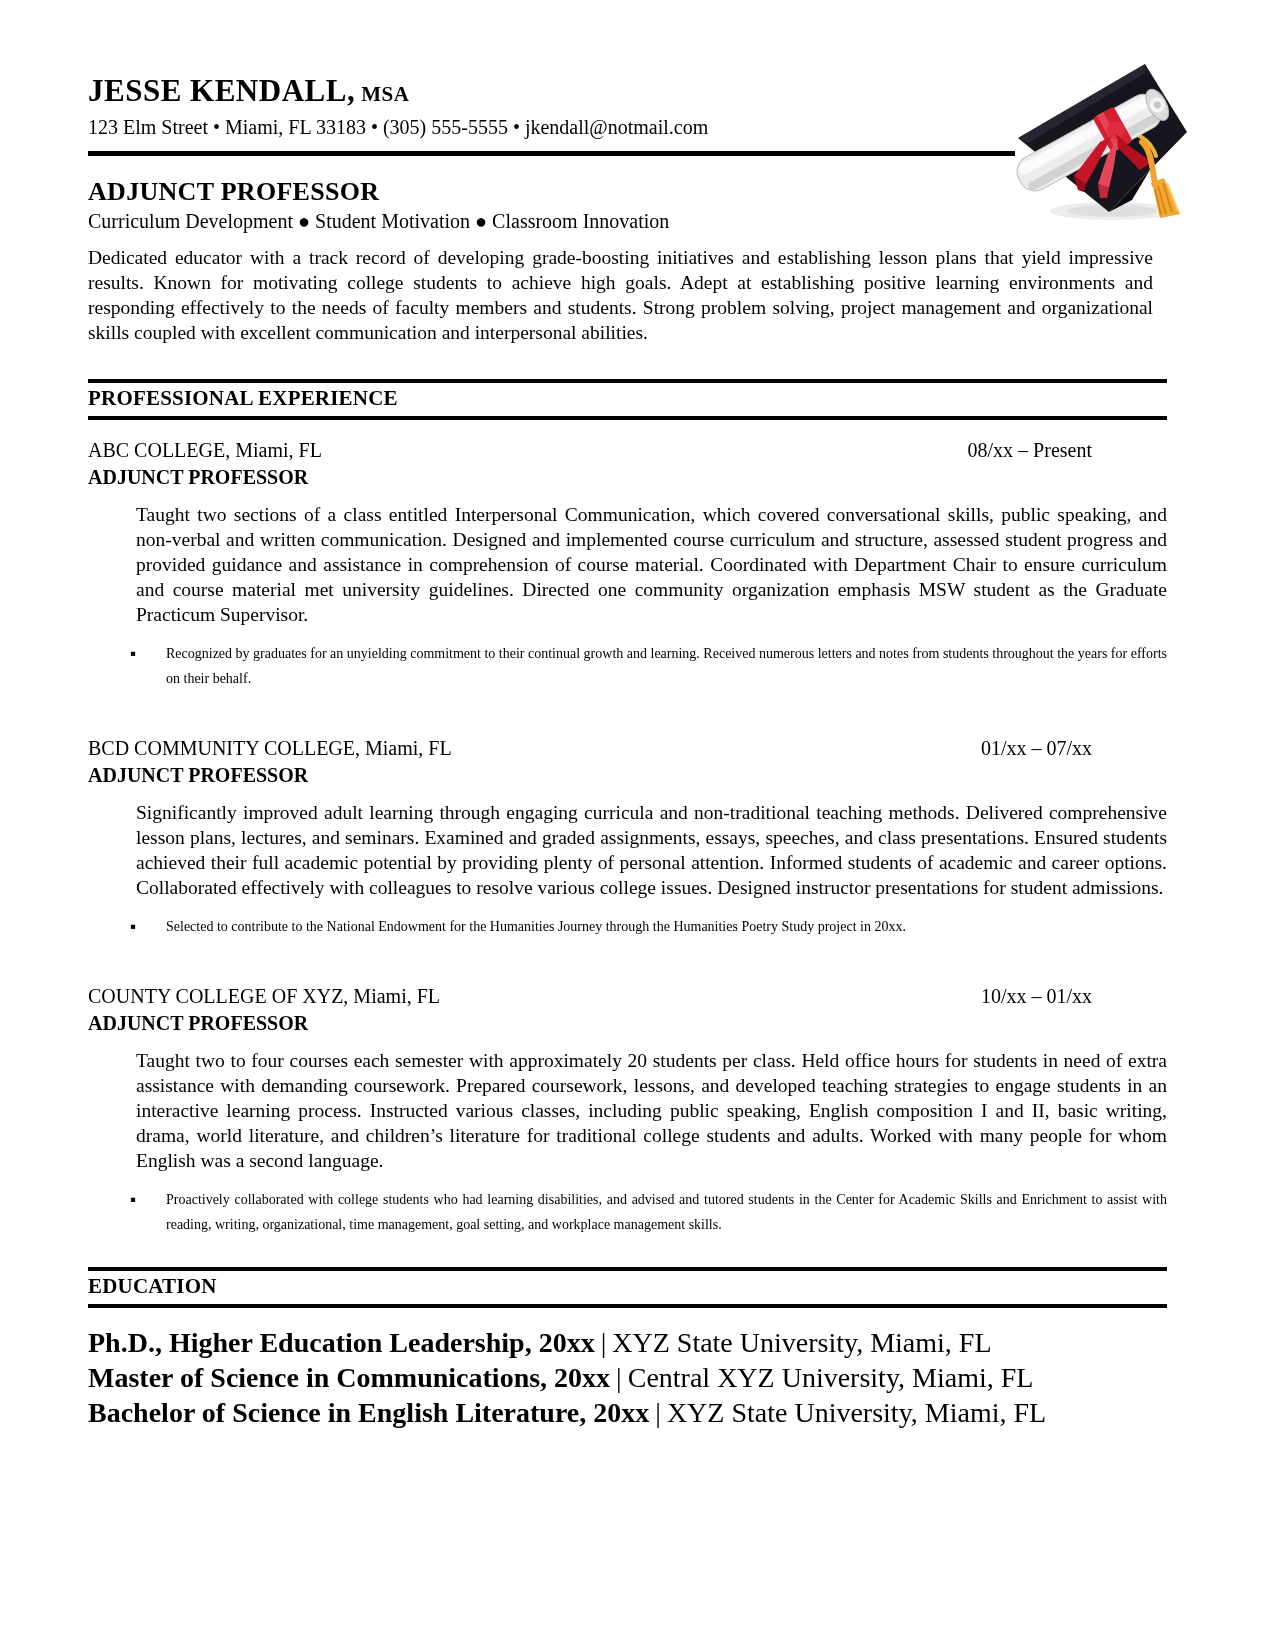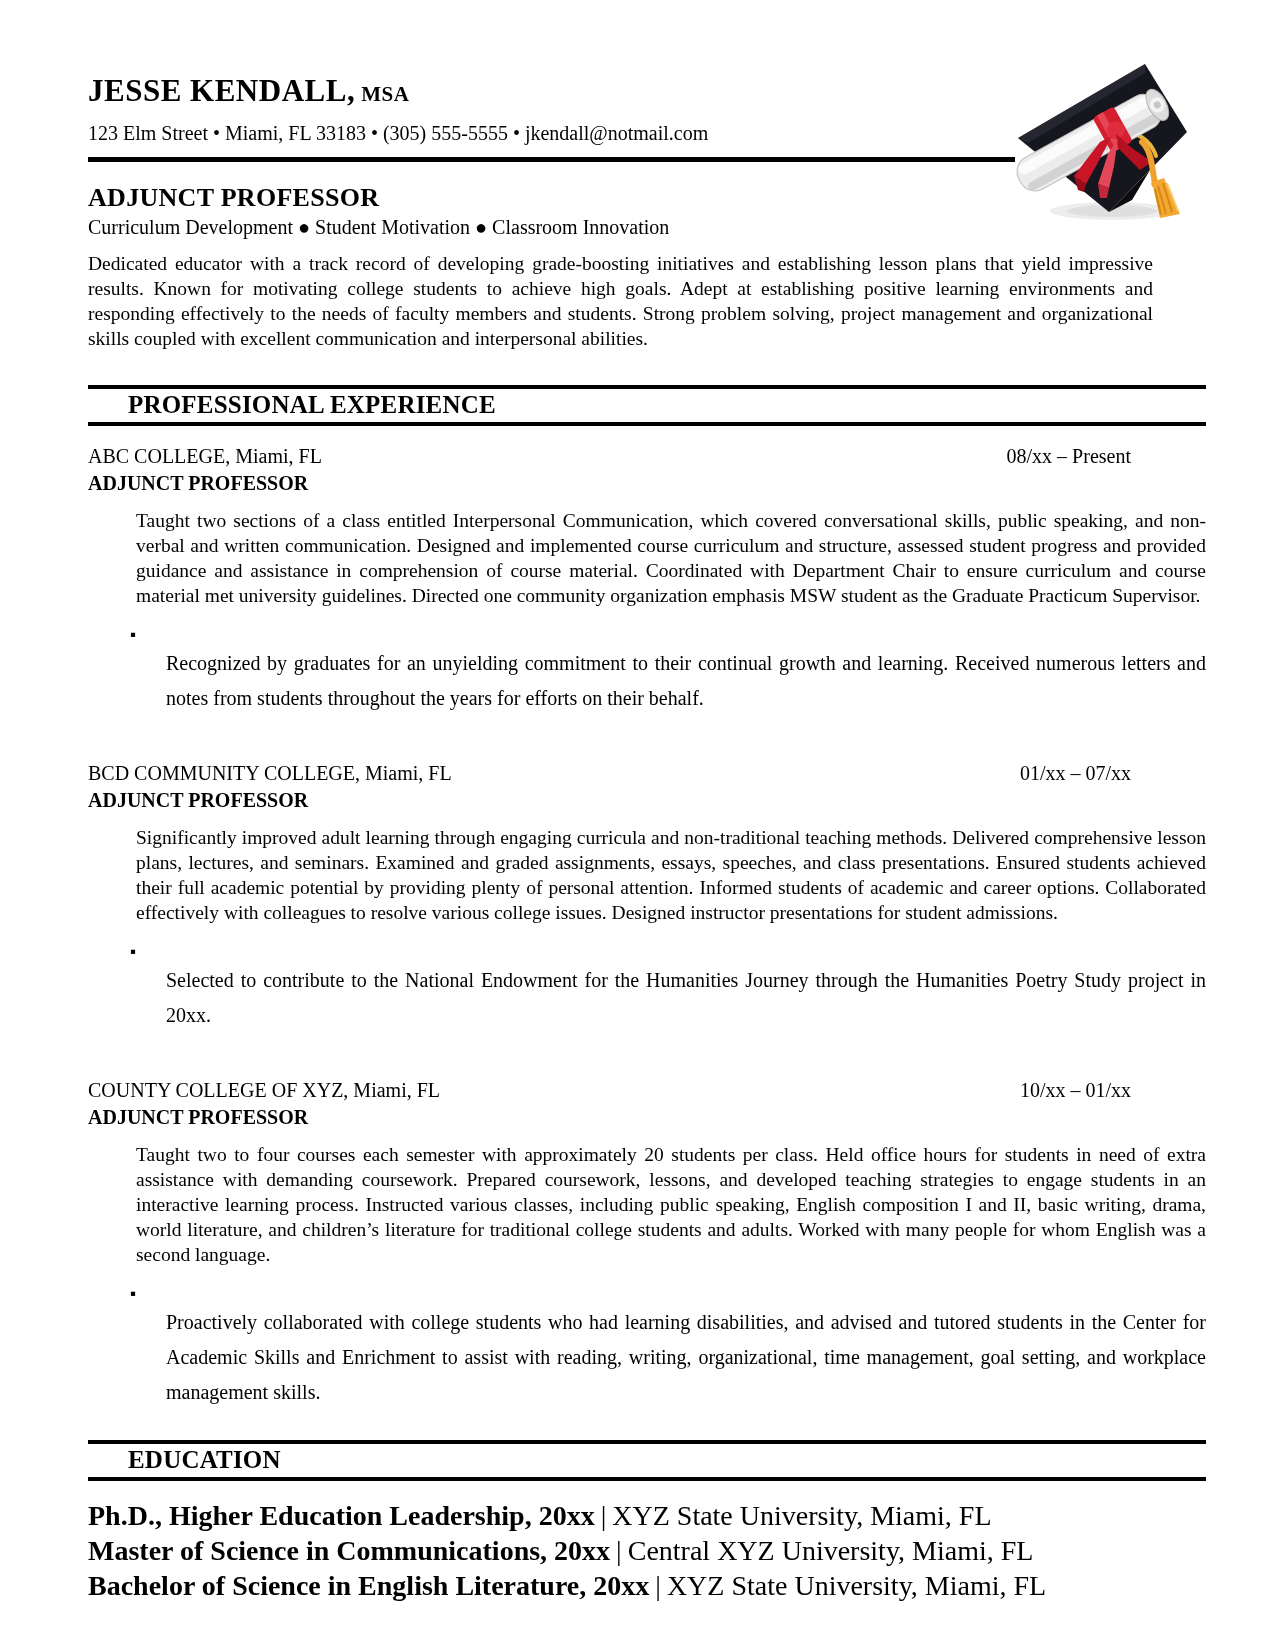--- a/index.html
+++ b/index.html
@@ -5,61 +5,61 @@
   * { margin: 0; padding: 0; box-sizing: border-box; }
   html, body { background: #ffffff; }
   body {
     width: 1275px; height: 1650px;
     font-family: "Liberation Serif", "DejaVu Serif", serif;
     color: #000;
     position: relative;
     overflow: hidden;
   }
   .page { position: relative; width: 1275px; height: 1650px; }
-  .content { padding: 73px 69px 0 88px; } 
+  .content { padding: 73px 108px 0 88px; } 
 
   
   .name-line { font-size: 31px; font-weight: bold; line-height: 36px; letter-spacing: .5px; }
   .name-line .cred { font-size: 21px; margin-left: 6px; letter-spacing: .5px; }
-  .contact { font-size: 20px; line-height: 26px; margin-top: 8px; }
+  .contact { font-size: 20px; line-height: 26px; margin-top: 2px; }
   .header-rule { height: 5px; background: #000; width: 927px; margin-top: 11px; }
 
   .grad-graphic { position: absolute; left: 1012px; top: 50px; width: 178px; height: 172px; }
 
   
   .profile-title { font-size: 26px; font-weight: bold; line-height: 32px; margin-top: 20px; letter-spacing: .3px; }
   .keywords { font-size: 20px; line-height: 27px; }
   .summary {
     font-size: 19.5px; line-height: 25px; margin-top: 10px;
     text-align: justify; width: 1065px;
   }
 
   
   .section-bar {
     border-top: 4px solid #000;
     border-bottom: 4px solid #000;
     padding: 3px 0 5px 0;
   }
-  .section-bar h2 { font-size: 25px; font-weight: bold; line-height: 25px; letter-spacing: .2px; margin-left: 40px; }
+  .section-bar h2 { font-size: 21px; font-weight: bold; line-height: 25px; letter-spacing: .2px; }
   .experience-bar { margin-top: 34px; }
   .education-bar { margin-top: 30px; }
 
   
   .job { margin-top: 44px; }
   .job.first { margin-top: 17px; }
   .job-head { display: flex; justify-content: space-between; font-size: 20px; line-height: 27px; align-items: center; }
   .job-head .dates { margin-right: 75px; white-space: nowrap; }
   .job-title { font-size: 20px; font-weight: bold; line-height: 27px; }
   .job-desc {
     font-size: 19.5px; line-height: 25px; margin-top: 11px;
     margin-left: 48px; text-align: justify;
   }
   .bullet-row { display: flex; margin-top: 14px; margin-left: 42px; }
   .bullet-marker { width: 36px; flex: 0 0 36px; font-size: 17px; line-height: 25px; }
-  .bullet-text { font-size: 20px; line-height: 35px; text-align: justify; flex: 1; margin-top: 24px; }
+  .bullet-text { font-size: 14px; line-height: 25px; text-align: justify; flex: 1; }
 
   
   .edu-list { margin-top: 22px; }
   .edu-line { font-size: 28px; line-height: 25px; margin-bottom: 10px; }
   .edu-line .degree { font-weight: bold; }
   .edu-line .pipe { padding: 0 6px; }
 </style>
 </head>
 <body>
 

